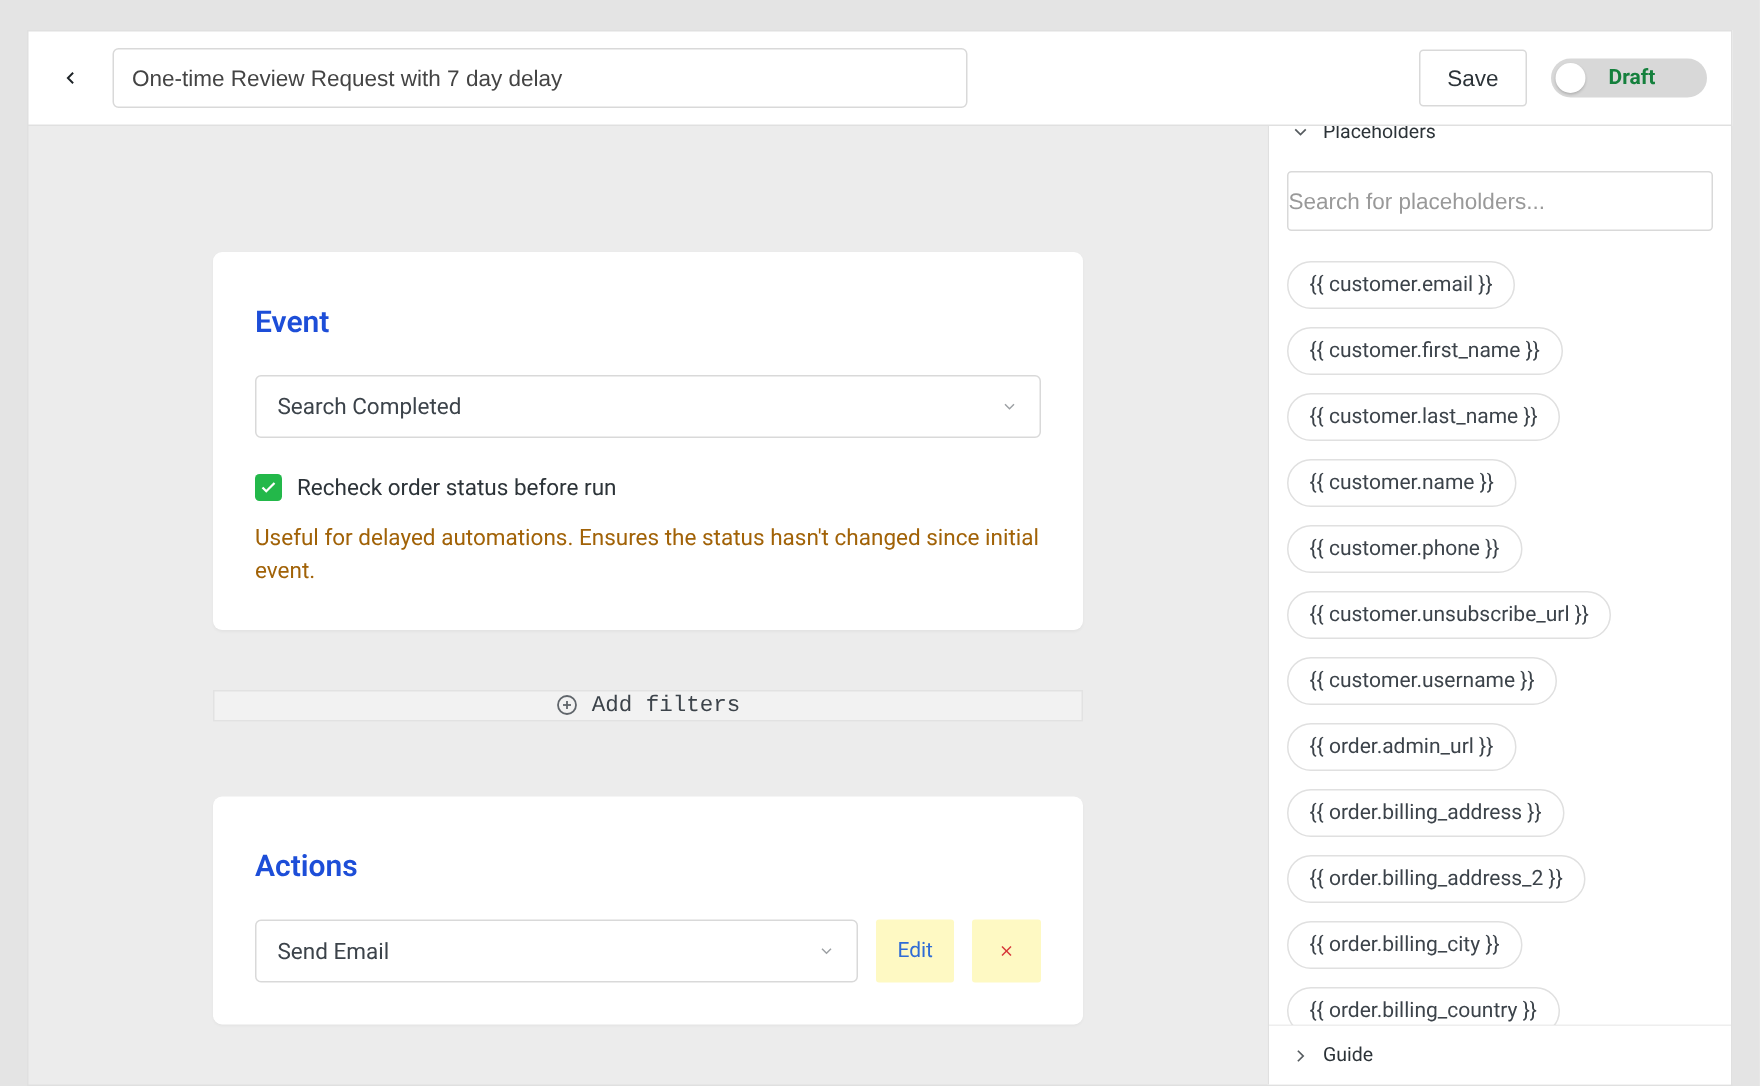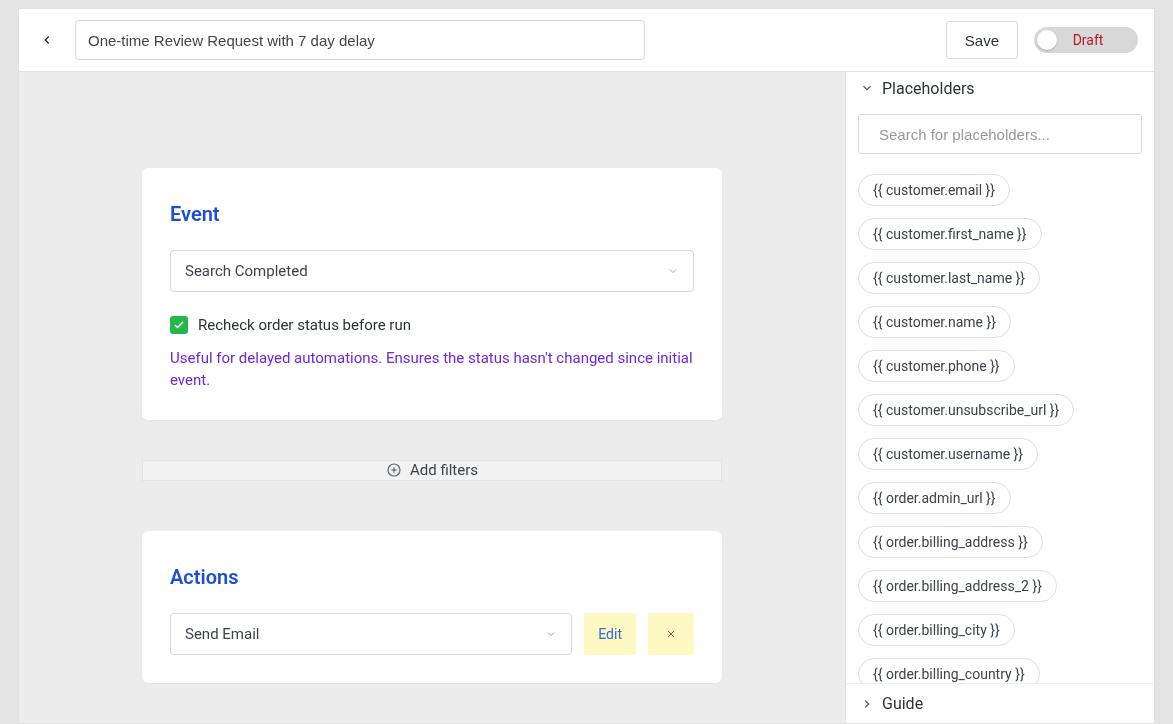--- a/index.html
+++ b/index.html
@@ -14,21 +14,21 @@
     width: 1173px;
     height: 724px;
     background: #e4e4e4;
     display: flex;
     flex-direction: column;
     position: relative;
   }
   
   .topbar {
     position: absolute;
-    top: 8px;
+    top: 20px;
     left: 18px;
     right: 18px;
     height: 64px;
     background: #fff;
     border: 1px solid #e0e0e0;
     display: flex;
     align-items: center;
     padding: 0 16px 0 10px;
     z-index: 5;
   }
@@ -78,22 +78,23 @@
   .toggle .knob {
     position: absolute;
     left: 3px; top: 3px;
     width: 20px; height: 20px;
     background: #fff;
     border-radius: 50%;
     box-shadow: 0 1px 2px rgba(0,0,0,.2);
   }
   .toggle .label {
     font-size: 14px;
-    color: #b91c1c;
+    color: #15803d;
     margin-left: 4px;
+    font-weight: bold;
   }
 
   
   .main-area {
     position: absolute;
     top: 68px;
     left: 18px;
     right: 18px;
     bottom: 0;
     background: #ececec;
@@ -152,36 +153,37 @@
     margin-right: 10px;
     cursor: pointer;
   }
   .check-label {
     font-size: 15px;
     color: #2c3338;
   }
   .hint {
     margin-top: 14px;
     font-size: 15px;
-    color: #6d28d9;
+    color: #a16207;
     line-height: 1.45;
   }
   .add-filters {
     width: 580px;
     height: 44px;
     border: 1px solid #e2e2e2;
     background: #f2f2f2;
     display: flex;
     align-items: center;
     justify-content: center;
     font-size: 15px;
     color: #3c434a;
     cursor: pointer;
     gap: 8px;
     margin-bottom: 50px;
+    font-family: Liberation Mono, monospace;
   }
   .add-filters .icon { opacity: .8; }
 
   .actions-card .row {
     display: flex;
     gap: 12px;
     align-items: stretch;
   }
   .actions-card .select { flex: 1; text-align: right; }
   .edit-btn, .del-btn {
@@ -208,32 +210,32 @@
     background: #fff;
     border-left: 1px solid #e0e0e0;
     display: flex;
     flex-direction: column;
   }
   .section-header {
     height: 40px;
     display: flex;
     align-items: center;
     padding: 0 14px;
-    font-size: 16px;
+    font-size: 13px;
     color: #2c3338;
     cursor: pointer;
     gap: 8px;
   }
   .section-header .caret { opacity: .8; }
   .search {
     margin: 6px 12px 10px 12px;
     height: 40px;
     border: 1px solid #d9d9d9;
     border-radius: 3px;
-    padding: 0 20px;
+    padding: 0 0;
     font-size: 15px;
     color: #444;
     outline: none;
   }
   .search::placeholder { color: #999; }
   .pill-scroll {
     flex: 1;
     overflow-y: scroll;
     padding: 10px 12px 8px 12px;
   }

